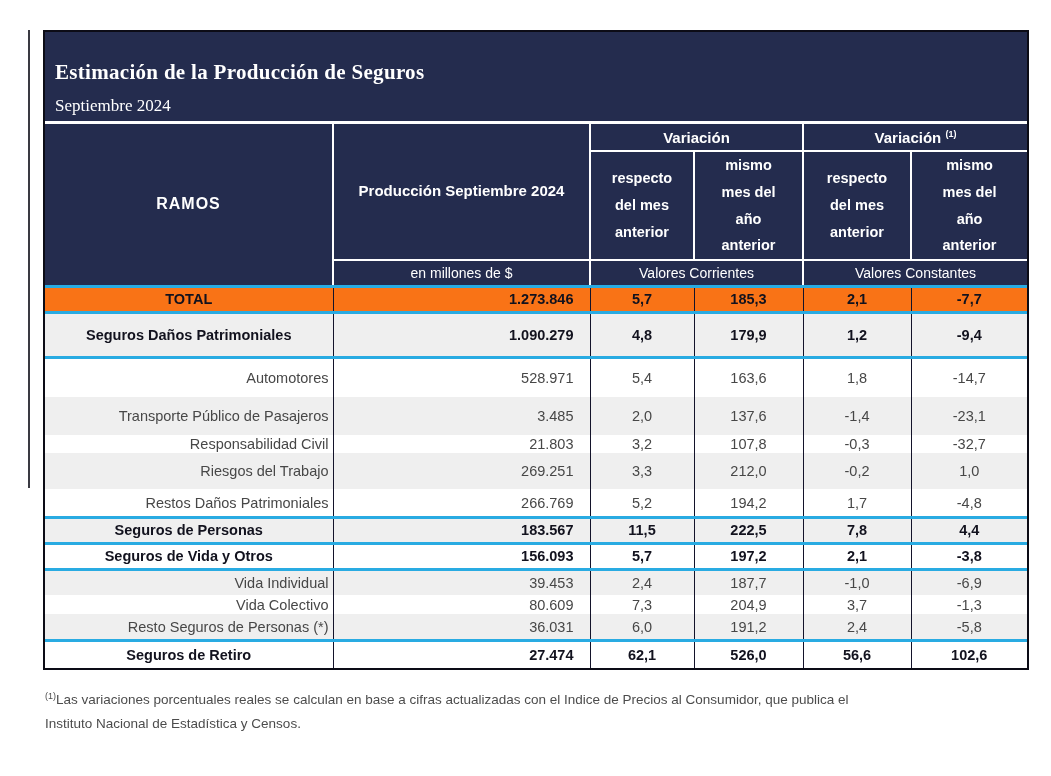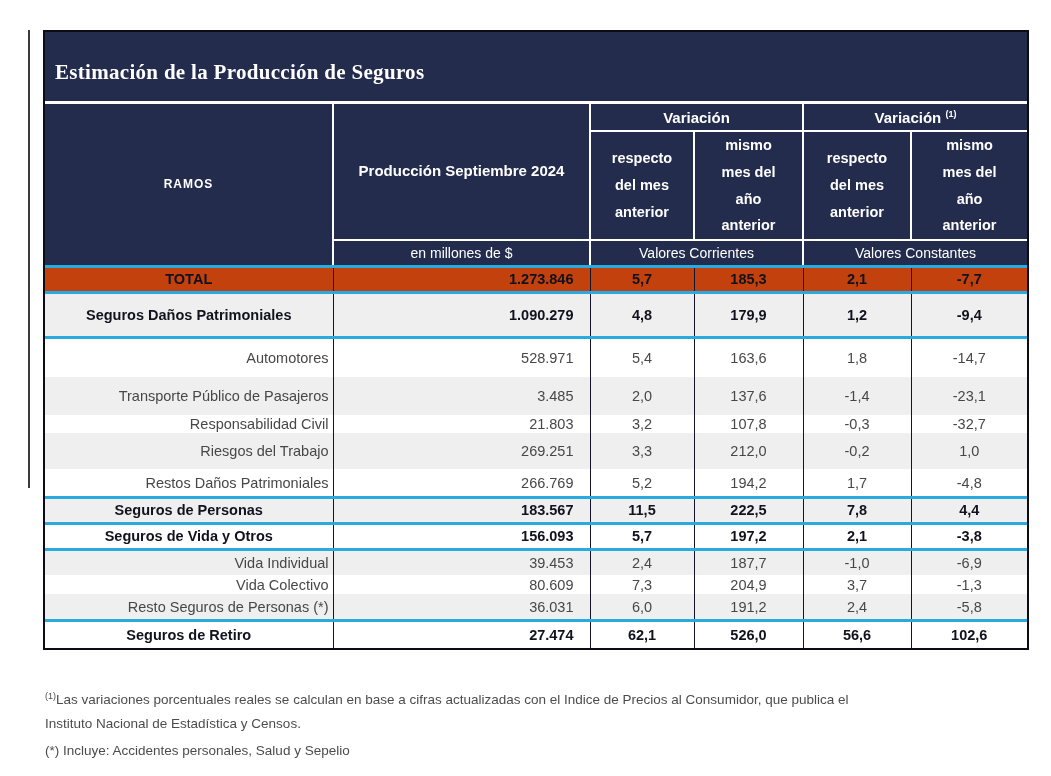--- a/index.html
+++ b/index.html
@@ -59,21 +59,21 @@
   col.c4{width:109px} col.c5{width:108px} col.c6{width:116px}
 
   thead th {
     background:#242C4E;
     color:#ffffff;
     font-weight:700;
     padding:0;
     vertical-align:middle;
     text-align:center;
   }
-  th.ramos   { font-size:12px; letter-spacing:1px; border-right:2px solid #fff;margin-left:8px; }
+  th.ramos   { font-size:16px; letter-spacing:1px; border-right:2px solid #fff;margin-left:8px; }
   th.prod    { font-size:15px; line-height:1.9; border-right:2px solid #fff; padding:0 20px; }
   tr.hrow1   { height:27px; }
   th.grp     { font-size:15px; border-bottom:2px solid #fff; }
   th.grp.br  { border-right:2px solid #fff; }
   th.grp sup { font-size:9px; font-weight:700; }
   tr.hrow2   { height:108px; }
   th.sub     { font-size:14.5px; line-height:1.85; padding:0 18px; font-weight:700; }
   th.sub.br  { border-right:2px solid #fff; }
   tr.hrow3   { height:26px; }
   th.units   { font-size:14px; font-weight:400; border-top:2px solid #fff; }
@@ -81,21 +81,21 @@
 
   tbody td {
     border-right:1.5px solid #13132a;
     padding:0;
     font-size:14.5px;
     vertical-align:middle;
     background:#fff;
   }
   tbody td:last-child { border-right:none; }
 
-  tbody tr.bg-blue  td { background:#c2410c; }
+  tbody tr.bg-blue  td { background:#f97316; }
   tbody tr.bg-gray  td { background:#EFEFEF; }
   tbody tr.bg-white td { background:#ffffff; }
 
   tbody tr.cyan-top td    { border-top:3px solid #29ABE2; }
   tbody tr.cyan-bottom td { border-bottom:3px solid #29ABE2; }
 
   tbody tr.total td, tbody tr.bold td { font-weight:700; color:#12121e; }
   tbody tr.detail td { font-weight:400; color:#474747; }
 
   td.c-label { text-align:center; }
@@ -128,20 +128,21 @@
   .footnotes sup { font-size:9px; }
 </style>
 </head>
 <body>
 
 <div class="edge-line"></div>
 
 <div class="frame">
   <div class="title-block">
     <div class="title">Estimación de la Producción de Seguros</div>
+    <div class="subtitle">Septiembre 2024</div>
   </div>
 
   <table>
     <colgroup>
       <col class="c1">
         <col class="c2">
         <col class="c3">
         <col class="c4">
         <col class="c5">
         <col class="c6">
@@ -269,14 +270,13 @@
     <td class="c-var">526,0</td>
     <td class="c-var">56,6</td>
     <td class="c-var">102,6</td>
   </tr>
       </tbody>
   </table>
 </div>
 
 <div class="footnotes">
   <p><sup>(1)</sup><span>Las variaciones porcentuales reales se calculan en base a cifras actualizadas con  el Indice de Precios al Consumidor, que publica el</span><br><span>Instituto Nacional de Estadística y  Censos.</span></p>
-  <p>(*) Incluye: Accidentes personales, Salud y Sepelio</p>
 </div>
 
 </body></html>

